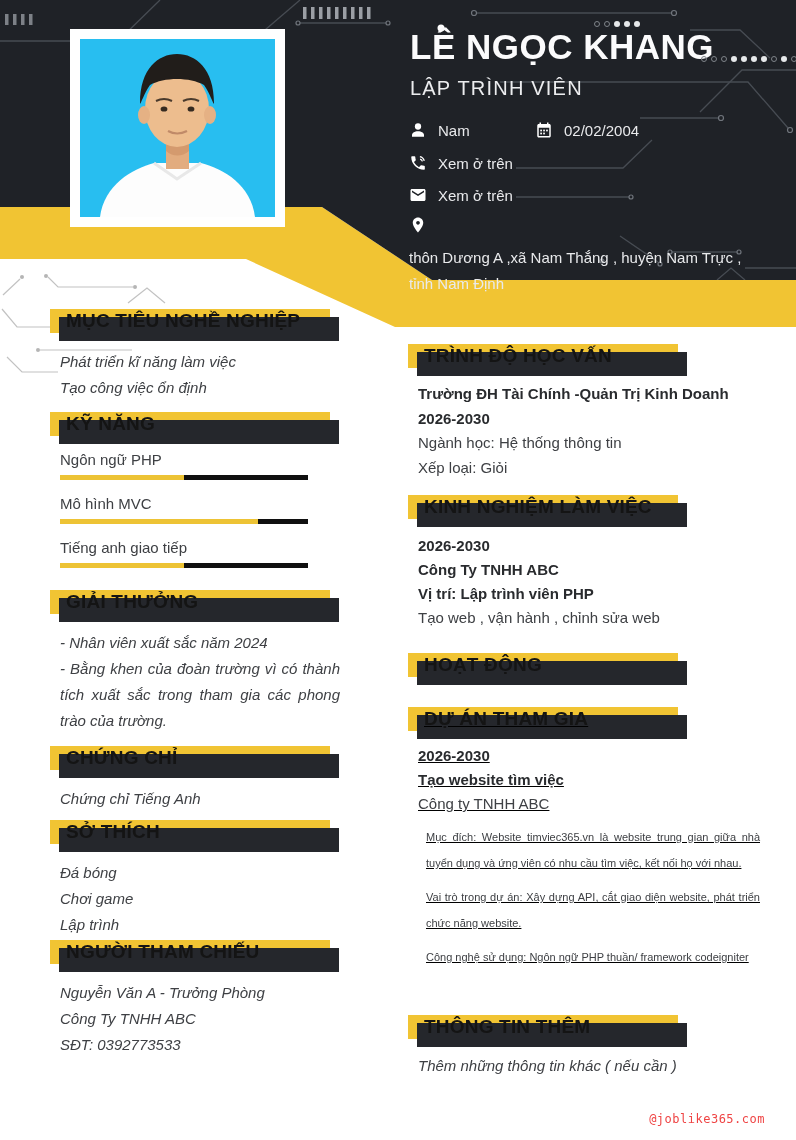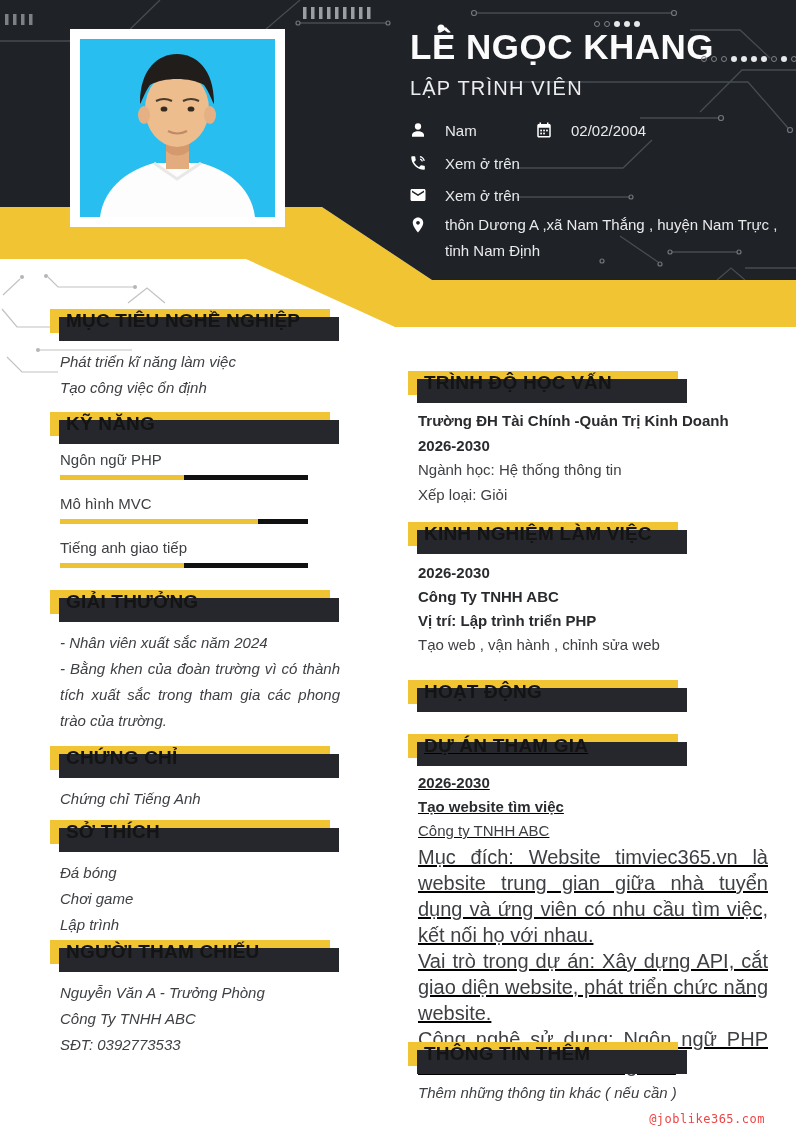--- a/index.html
+++ b/index.html
@@ -16,21 +16,21 @@
   
   .photo{position:absolute;left:70px;top:29px;width:215px;height:198px;background:#fff;
          display:flex;align-items:flex-start;justify-content:center;padding-top:0;}
   .photo svg{margin-top:10px;}
 
   
   .name{position:absolute;left:410px;top:27px;font-size:35px;line-height:40px;font-weight:700;
         color:#FBFBFC;letter-spacing:.5px;white-space:nowrap;}
   .role{position:absolute;left:410px;top:76px;font-size:20px;line-height:24px;color:#ECEDEF;
         letter-spacing:1.2px;white-space:nowrap;}
-  .crow{position:absolute;display:flex;align-items:center;gap:18px;color:#E9EAEC;font-size:15px;}
+  .crow{position:absolute;display:flex;align-items:center;gap:11px;color:#E9EAEC;font-size:15px;}
   .crow .ic{width:18px;height:18px;flex:0 0 auto;display:block;}
   .addr-text{width:338px;line-height:26px;}
   .dots{position:absolute;display:flex;align-items:center;}
   .dots.top{left:594px;top:21px;gap:4px;}
   .dots.side{left:701px;top:56px;gap:4px;}
   .dot{width:6px;height:6px;border-radius:50%;box-sizing:border-box;}
   .dots.side .dot{width:6px;height:6px;}
   .dot.f{background:#E6E8EA;}
   .dot.o{border:1.5px solid #7E8389;background:transparent;}
 
@@ -38,31 +38,31 @@
   .col{position:absolute;top:0;}
   .col-left{left:50px;width:290px;}
   .col-right{left:408px;width:360px;}
   .sec{position:absolute;left:0;width:100%;}
 
   .bar{position:relative;height:24px;background:#F1C433;z-index:1;}
   .bar::before{content:"";position:absolute;left:9px;top:8px;width:100%;height:100%;background:#25272C;z-index:-1;}
   .bar h2{margin:0;font-size:19px;line-height:24px;font-weight:700;color:#141414;padding-left:16px;
           letter-spacing:.2px;white-space:nowrap;}
   .col-left .bar{width:280px;}
-  .col-right .bar{width:270px;margin-top:27px;}
+  .col-right .bar{width:270px;}
 
   .items{margin:16px 0 0;padding:0 0 0 10px;list-style:none;}
   .items li{font-size:15px;line-height:26px;color:#3E4044;font-style:italic;}
   .just li{text-align:justify;}
 
   .content{padding-left:10px;}
   .lines24 .ln{font-size:15px;line-height:24.5px;color:#3E4044;}
   .ln.bold{font-weight:700;color:#292B2E;}
   .paras{margin-top:1px;}
-  .paras p{margin:0;font-size:20px;line-height:26px;color:#3E4044;text-align:justify;}
+  .paras p{margin:8px;font-size:11px;line-height:26px;color:#3E4044;text-align:justify;}
 
   
   .skills{padding-left:10px;margin-top:16px;}
   .skill-label{font-size:15px;line-height:16px;color:#3E4044;margin-bottom:7px;}
   .skill-track{width:248px;height:5px;background:#101010;margin-bottom:16px;}
   .skill-fill{height:100%;background:#EDC335;}
 
   .watermark{position:absolute;right:31px;top:1112px;font-family:"DejaVu Sans Mono",monospace;
              font-size:12px;color:#ef4444;letter-spacing:.5px;}
 </style>
@@ -210,21 +210,21 @@
         <path d="M14.8,6.8c1.5,0.4,2.7,1.6,3.1,3.1" stroke="#FFFFFF" stroke-width="1.7" fill="none"></path>
       </svg>
     <span>Xem ở trên</span>
   </div>
   <div class="crow" style="left:409px;top:186px;">
     <svg class="ic" viewBox="0 0 24 24" fill="#FFFFFF">
         <path d="M20,4H4C2.9,4,2,4.9,2,6v12c0,1.1,0.9,2,2,2h16c1.1,0,2-0.9,2-2V6C22,4.9,21.1,4,20,4z M20,8.2l-8,5l-8-5V6l8,5l8-5V8.2z"></path>
       </svg>
     <span>Xem ở trên</span>
   </div>
-  <div class="crow" style="left:409px;top:212px;align-items:flex-start;">
+  <div class="crow" style="left:409px;top:212px;align-items:flex-start;flex-direction:column;">
     <svg class="ic" viewBox="0 0 24 24" fill="#FFFFFF" style="margin-top:4px;">
         <path d="M12,2C8.1,2,5,5.1,5,9c0,5.2,7,13,7,13s7-7.8,7-13C19,5.1,15.9,2,12,2z M12,11.5c-1.4,0-2.5-1.1-2.5-2.5S10.6,6.5,12,6.5s2.5,1.1,2.5,2.5S13.4,11.5,12,11.5z"></path>
       </svg>
     <span class="addr-text">thôn Dương A ,xã Nam Thắng , huyện Nam Trực , tỉnh Nam Định</span>
   </div>
 
   <div class="col col-left">
 
     <div class="sec" style="top:309px;">
       <div class="bar">
@@ -327,21 +327,21 @@
     </div>
 
     <div class="sec" style="top:495px;">
       <div class="bar">
           <h2>KINH NGHIỆM LÀM VIỆC</h2>
         </div>
       <div class="content lines24" style="margin-top:15px;line-height:24px;">
 
       <div class="ln bold" style="line-height:24px;">2026-2030</div>
           <div class="ln bold" style="line-height:24px;">Công Ty TNHH ABC</div>
-          <div class="ln bold" style="line-height:24px;">Vị trí: Lập trình triển PHP</div>
+          <div class="ln bold" style="line-height:24px;">Vị trí: Lập trình viên PHP</div>
           <div class="ln normal" style="line-height:24px;">Tạo web , vận hành , chỉnh sửa web</div>
         </div>
     </div>
 
     <div class="sec" style="top:653px;">
       <div class="bar">
           <h2>HOẠT ĐỘNG</h2>
         </div>
     </div>
 

